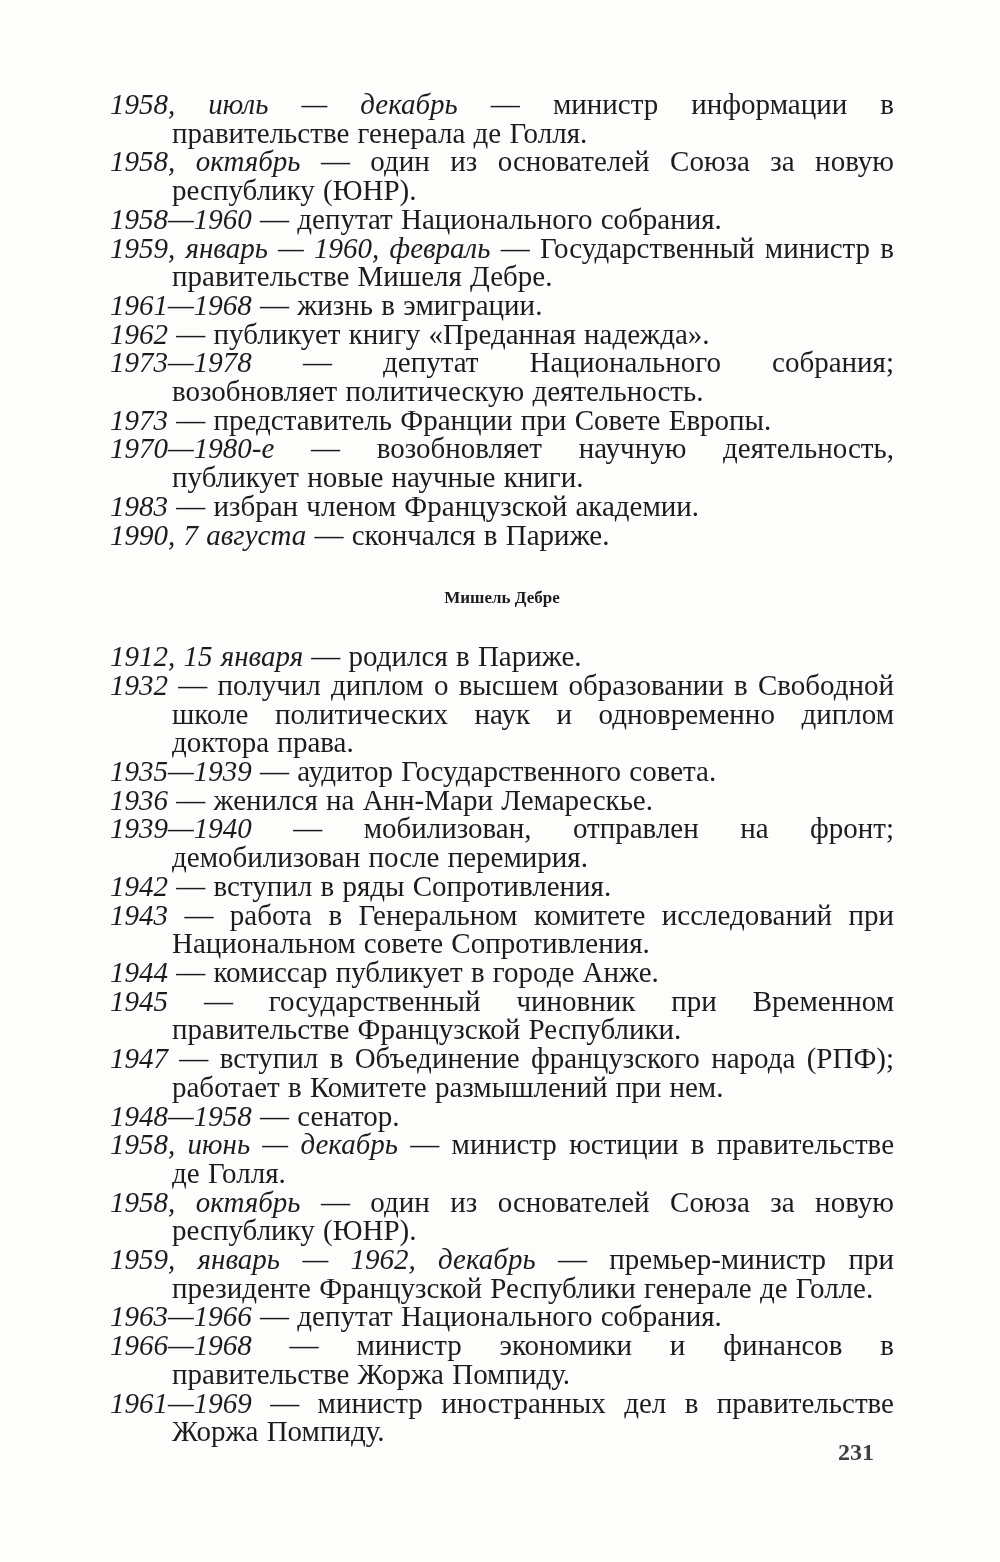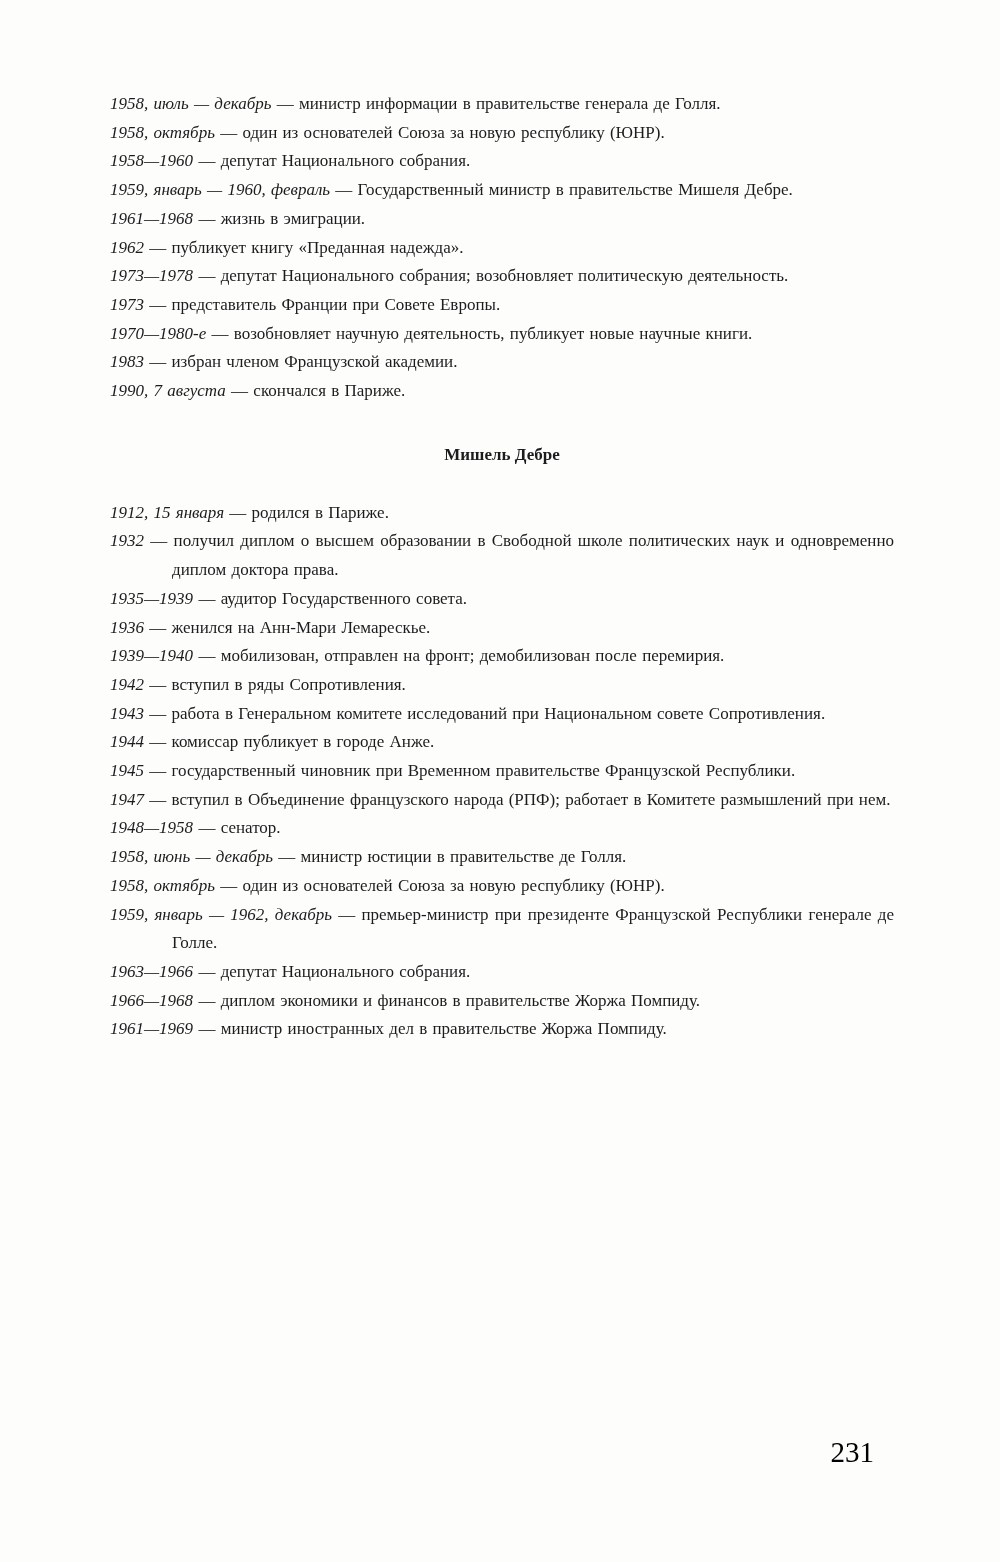--- a/index.html
+++ b/index.html
@@ -22,21 +22,21 @@
     left: 110px;
     top: 90px;
     width: 784px;
   }
   ol.timeline {
     list-style: none;
     margin: 0;
     padding: 0;
   }
   .entry {
-    font-size: 17px;
+    font-size: 29px;
     line-height: 28.7px;
     text-align: justify;
     padding-left: 62px;
     text-indent: -62px;
     word-spacing: 1px;
   }
   .year {
     font-style: italic;
   }
   .section-heading {
@@ -44,23 +44,24 @@
     text-align: center;
     font-weight: bold;
     font-size: 17px;
     line-height: 29px;
     font-style: normal;
   }
   .page-number {
     position: absolute;
     top: 1438px;
     right: 126px;
-    font-size: 29px;
+    font-size: 24px;
     line-height: 28px;
-    color: #000000;
+    color: #404040;
+    font-weight: bold;
   }
 </style>
 </head>
 <body>
 
 <div class="page">
   <div class="content">
 
     <section>
       <ol class="timeline">
@@ -90,21 +91,21 @@
           <li class="entry"><span class="year">1942</span><span class="sep"> — </span><span class="etext">вступил в ряды Сопротивления.</span></li>
           <li class="entry"><span class="year">1943</span><span class="sep"> — </span><span class="etext">работа в Генеральном комитете исследований при Национальном совете Сопротивления.</span></li>
           <li class="entry"><span class="year">1944</span><span class="sep"> — </span><span class="etext">комиссар публикует в городе Анже.</span></li>
           <li class="entry"><span class="year">1945</span><span class="sep"> — </span><span class="etext">государственный чиновник при Временном правительстве Французской Республики.</span></li>
           <li class="entry"><span class="year">1947</span><span class="sep"> — </span><span class="etext">вступил в Объединение французского народа (РПФ); работает в Комитете размышлений при нем.</span></li>
           <li class="entry"><span class="year">1948—1958</span><span class="sep"> — </span><span class="etext">сенатор.</span></li>
           <li class="entry"><span class="year">1958, июнь — декабрь</span><span class="sep"> — </span><span class="etext">министр юстиции в правительстве де Голля.</span></li>
           <li class="entry"><span class="year">1958, октябрь</span><span class="sep"> — </span><span class="etext">один из основателей Союза за новую республику (ЮНР).</span></li>
           <li class="entry"><span class="year">1959, январь — 1962, декабрь</span><span class="sep"> — </span><span class="etext">премьер-министр при президенте Французской Республики генерале де Голле.</span></li>
           <li class="entry"><span class="year">1963—1966</span><span class="sep"> — </span><span class="etext">депутат Национального собрания.</span></li>
-          <li class="entry"><span class="year">1966—1968</span><span class="sep"> — </span><span class="etext">диплом экономики и финансов в правительстве Жоржа Помпиду.</span></li>
+          <li class="entry"><span class="year">1966—1968</span><span class="sep"> — </span><span class="etext">министр экономики и финансов в правительстве Жоржа Помпиду.</span></li>
           <li class="entry"><span class="year">1961—1969</span><span class="sep"> — </span><span class="etext">министр иностранных дел в правительстве Жоржа Помпиду.</span></li>
         </ol>
     </section>
 
   </div>
 
   <div class="page-number">231</div>
 </div>
 
 </body></html>

